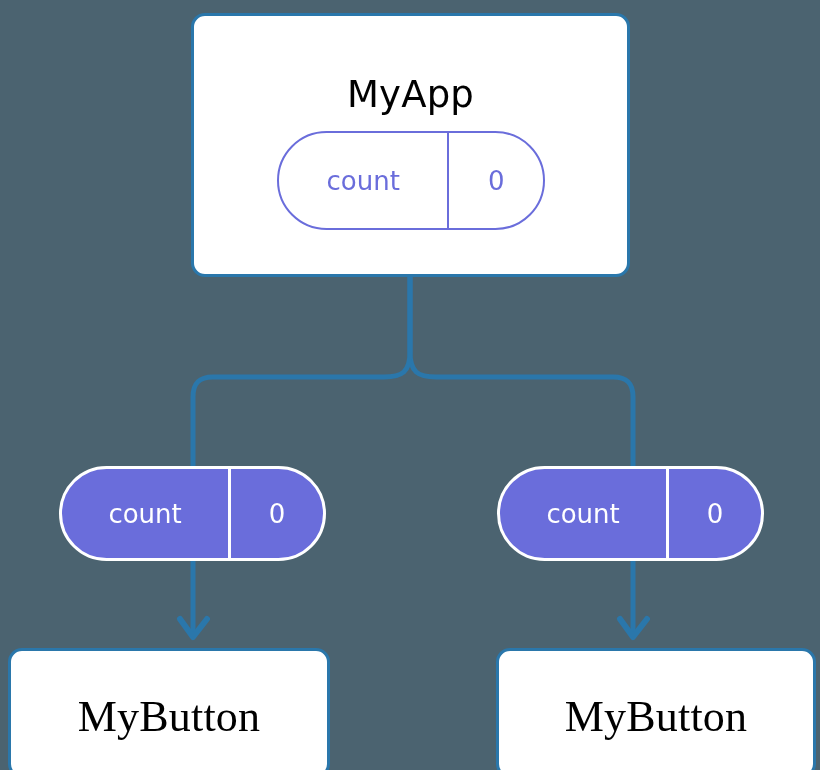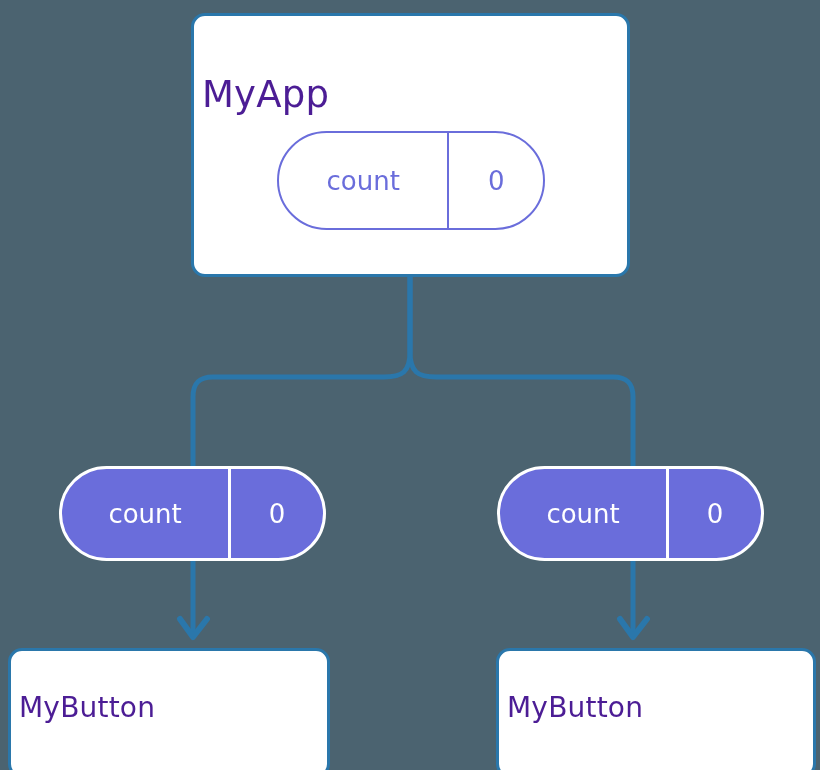--- a/index.html
+++ b/index.html
@@ -51,35 +51,36 @@
     height: 130px;
   }
   #button-box-right {
     left: 496px;
     top: 648px;
     width: 320px;
     height: 130px;
   }
   .node-title {
     position: absolute;
-    left: 8px;
+    left: 0;
     right: 0;
-    text-align: left;
-    color: #4c1d95;
+    text-align: center;
+    color: #000000;
     font-size: 37px;
     font-weight: 400;
     letter-spacing: 0.2px;
     white-space: nowrap;
   }
   #myapp-title {
     top: 57px;
   }
   .button-title {
     top: 40px;
-    font-size: 28px;
+    font-size: 44px;
+    font-family: Liberation Serif, serif;
   }
   
   .pill {
     position: absolute;
     box-sizing: border-box;
     display: flex;
     align-items: stretch;
     border-radius: 999px;
     overflow: hidden;
     z-index: 3;

